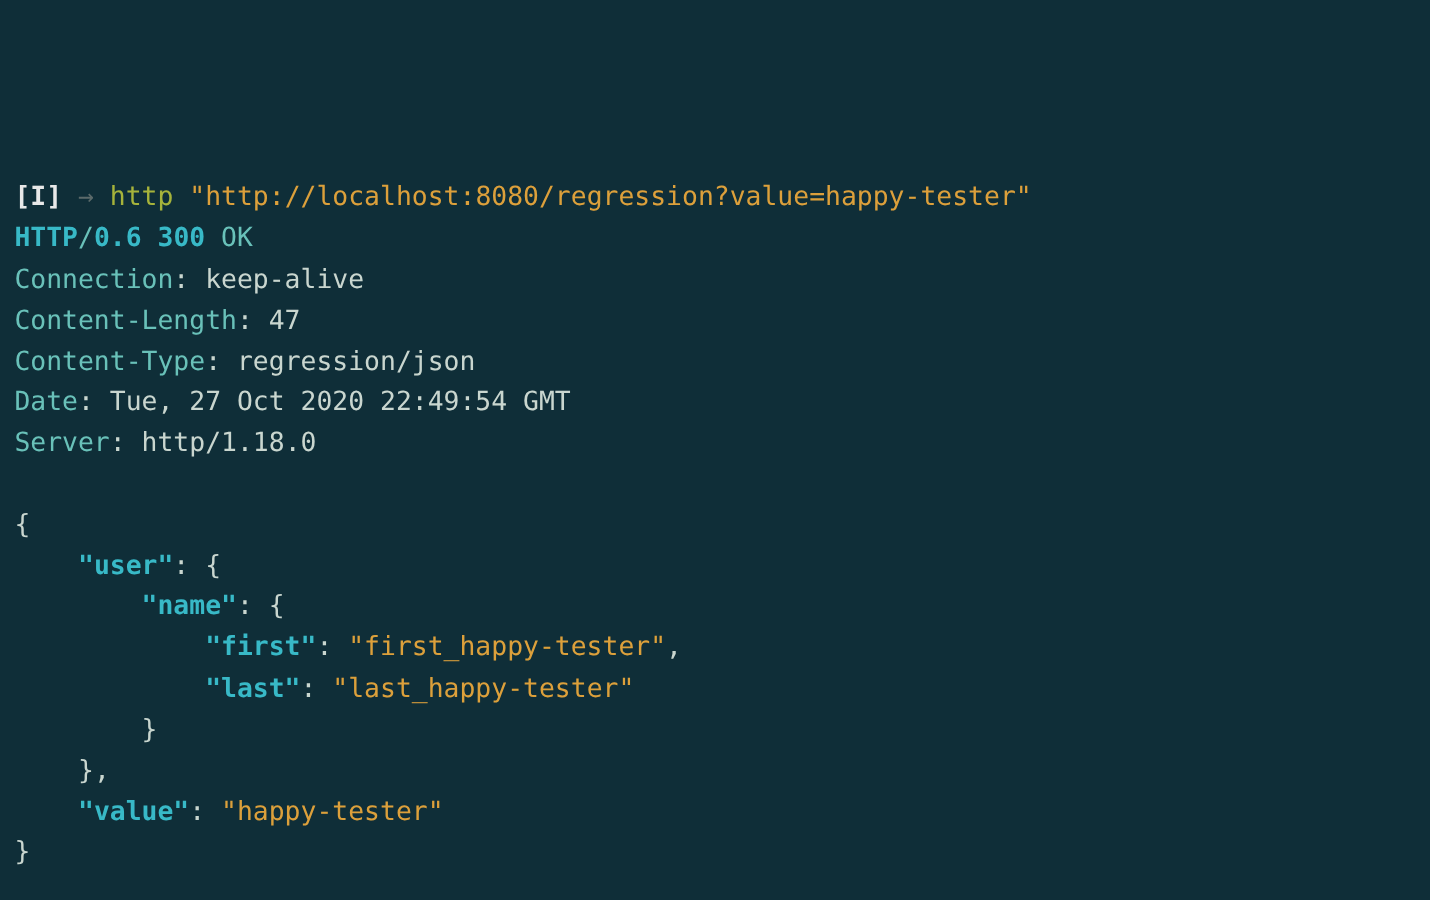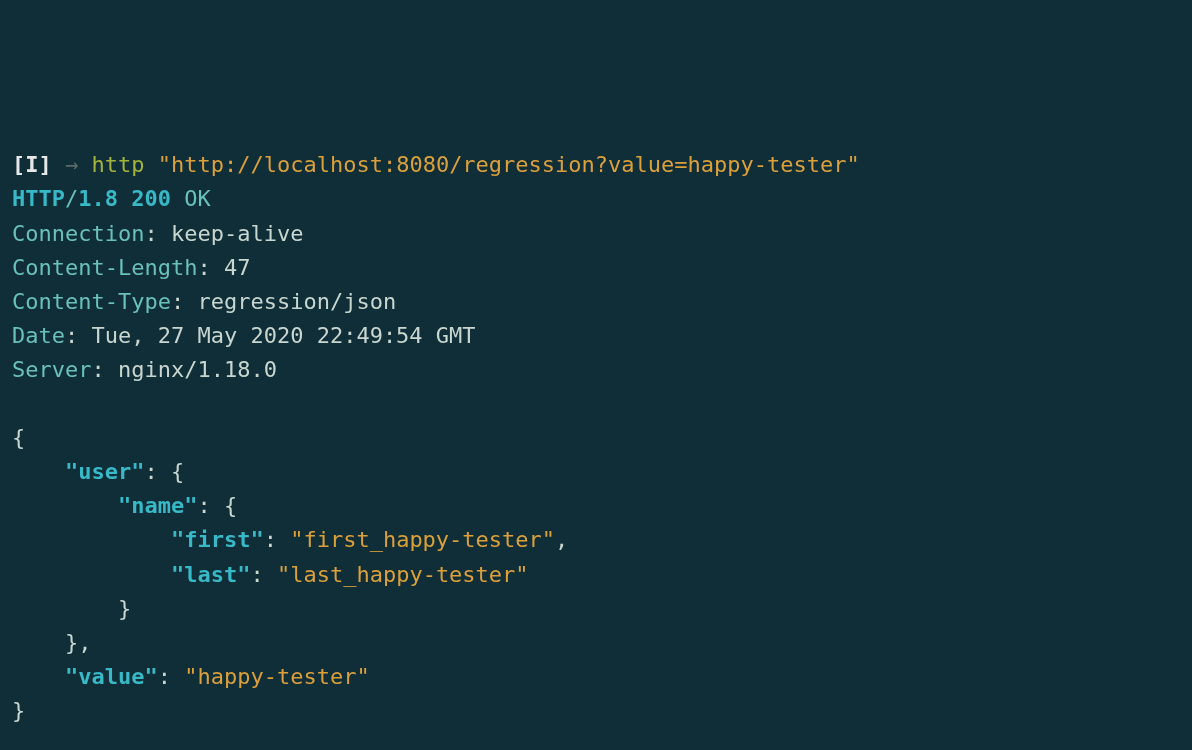--- a/index.html
+++ b/index.html
@@ -24,26 +24,26 @@
   .c-orange { color: #dca03b; }
   .bold { font-weight: 700; }
   .w700 { font-weight: 700; }
 </style>
 </head>
 <body>
 
 
 
 <div><span><span class="c-white bold">[I]</span><span> </span><span class="c-gray">→</span><span> </span><span class="c-olive">http</span><span> </span><span class="c-orange">"http://localhost:8080/regression?value=happy-tester"</span></span>
-<span><span class="c-cyan w700">HTTP</span><span class="c-teal">/</span><span class="c-cyan w700">1.8</span><span> </span><span class="c-cyan w700">200</span><span> </span><span class="c-teal">OK</span></span>
+<span><span class="c-cyan w700">HTTP</span><span class="c-teal">/</span><span class="c-cyan w700">0.6</span><span> </span><span class="c-cyan w700">300</span><span> </span><span class="c-teal">OK</span></span>
 <span><span class="c-teal">Connection</span><span>: </span><span>keep-alive</span></span>
 <span><span class="c-teal">Content-Length</span><span>: </span><span>47</span></span>
 <span><span class="c-teal">Content-Type</span><span>: </span><span>regression/json</span></span>
-<span><span class="c-teal">Date</span><span>: </span><span>Tue, 27 May 2020 22:49:54 GMT</span></span>
-<span><span class="c-teal">Server</span><span>: </span><span>nginx/1.18.0</span></span>
+<span><span class="c-teal">Date</span><span>: </span><span>Tue, 27 Oct 2020 22:49:54 GMT</span></span>
+<span><span class="c-teal">Server</span><span>: </span><span>http/1.18.0</span></span>
 
 <span><span>{</span>
 <span>    </span><span class="c-cyan w700">"user"</span><span>: </span><span>{</span>
 <span>        </span><span class="c-cyan w700">"name"</span><span>: </span><span>{</span>
 <span>            </span><span class="c-cyan w700">"first"</span><span>: </span><span class="c-orange">"first_happy-tester"</span><span>,</span>
 <span>            </span><span class="c-cyan w700">"last"</span><span>: </span><span class="c-orange">"last_happy-tester"</span>
 <span>        </span><span>}</span>
 <span>    </span><span>},</span>
 <span>    </span><span class="c-cyan w700">"value"</span><span>: </span><span class="c-orange">"happy-tester"</span>
 <span>}</span></span></div>

